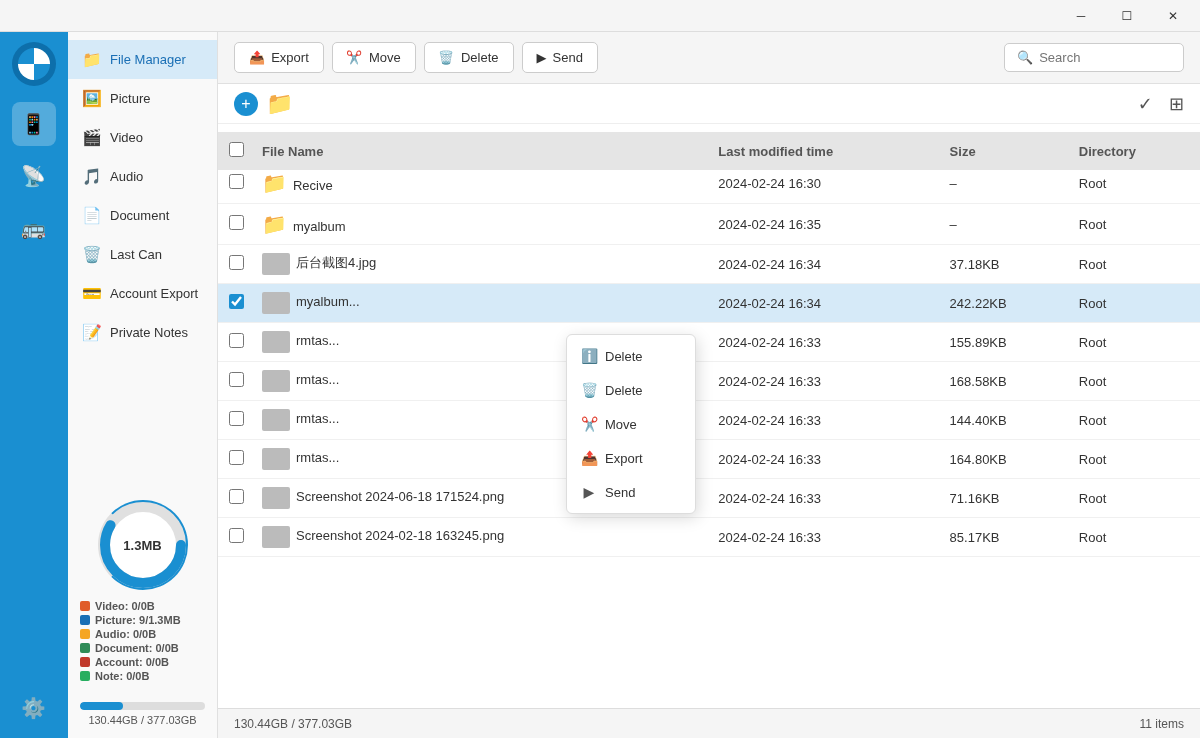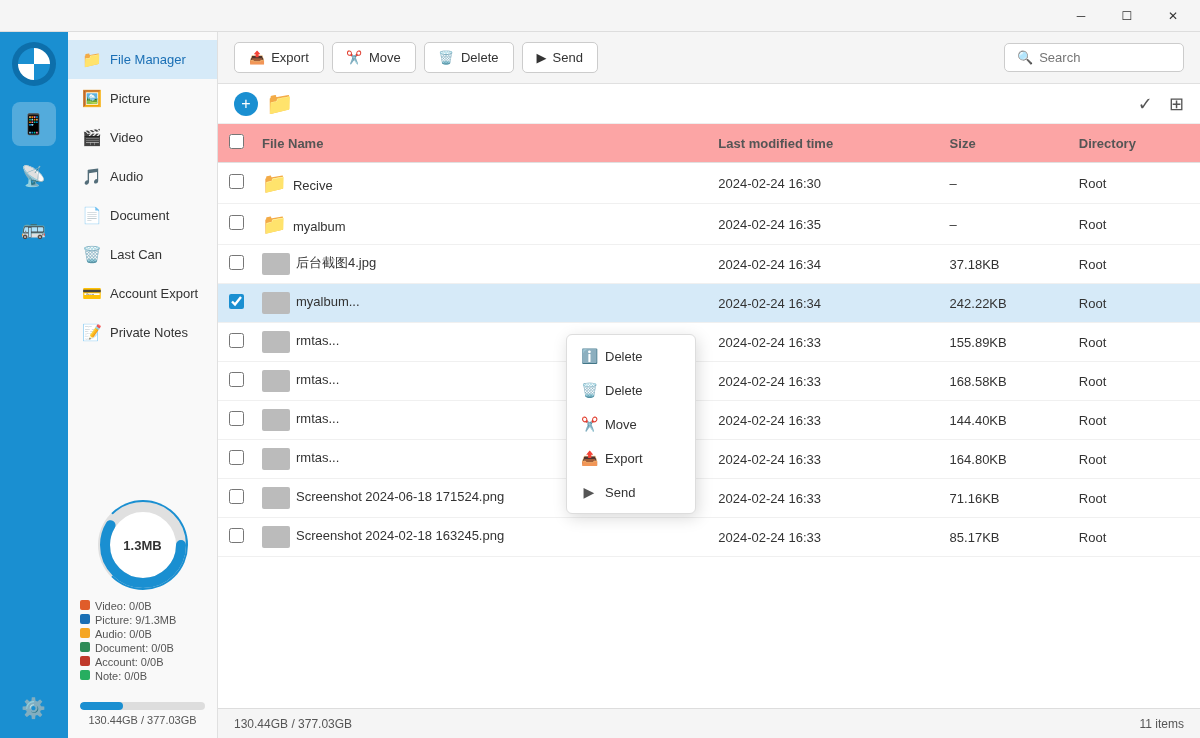--- a/index.html
+++ b/index.html
@@ -94,21 +94,21 @@
       border-right-color: #1a8fd1;
       border-bottom-color: #1a8fd1;
       display: flex; align-items: center; justify-content: center;
       font-size: 13px; font-weight: bold; color: #333;
       position: relative;
       background: white;
       margin-bottom: 10px;
     }
     .storage-circle svg { position: absolute; top: -10px; left: -10px; }
     .storage-legend { width: 100%; font-size: 11px; color: #555; }
-    .legend-item { display: flex; gap: 5px; margin-bottom: 2px; }
+    .legend-item { display: flex; align-items: center; gap: 5px; margin-bottom: 2px; font-weight: bold; }
     .legend-dot { width: 10px; height: 10px; border-radius: 2px; flex-shrink: 0; }
 
     
     .storage-bar-container { padding: 6px 12px 4px; }
     .storage-bar-track { height: 8px; background: #ddd; border-radius: 4px; overflow: hidden; }
     .storage-bar-fill { height: 100%; background: #1a8fd1; border-radius: 4px; }
     .storage-text { font-size: 11px; color: #555; text-align: center; padding-bottom: 4px; }
 
     
     .main-content {
@@ -176,24 +176,24 @@
     }
     .path-folder-icon { font-size: 22px; color: #f5a623; cursor: pointer; }
     .path-spacer { flex: 1; }
     .path-check { font-size: 18px; color: #555; cursor: pointer; margin-right: 8px; }
     .path-grid { font-size: 18px; color: #555; cursor: pointer; }
 
     
     .file-table { width: 100%; border-collapse: collapse; }
     .file-table th {
       text-align: left; padding: 10px 8px;
-      background: #fca5a5;
+      background: #e5e5e5;
       border-bottom: 1px solid #e0e0e0;
       font-weight: 600; color: #555; font-size: 13px;
-      position: sticky; top: 0;
+      position: sticky; top: 8px;
     }
     .file-table th:first-child { width: 36px; text-align: center; }
     .file-table td { padding: 8px 8px; border-bottom: 1px solid #f0f0f0; color: #333; font-size: 13px; vertical-align: middle; }
     .file-table tr.selected { background: #d6eaf8; }
     .file-row-check { text-align: center; }
 
     
     input[type=checkbox] { width: 15px; height: 15px; cursor: pointer; accent-color: #1a8fd1; }
 
     

